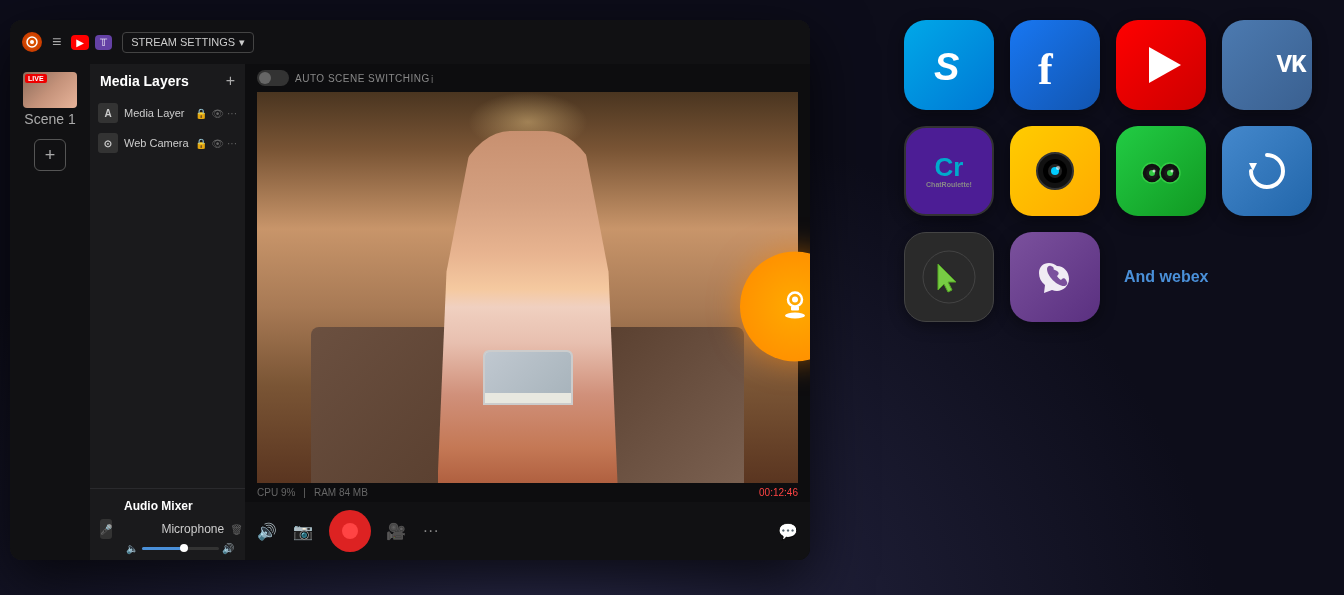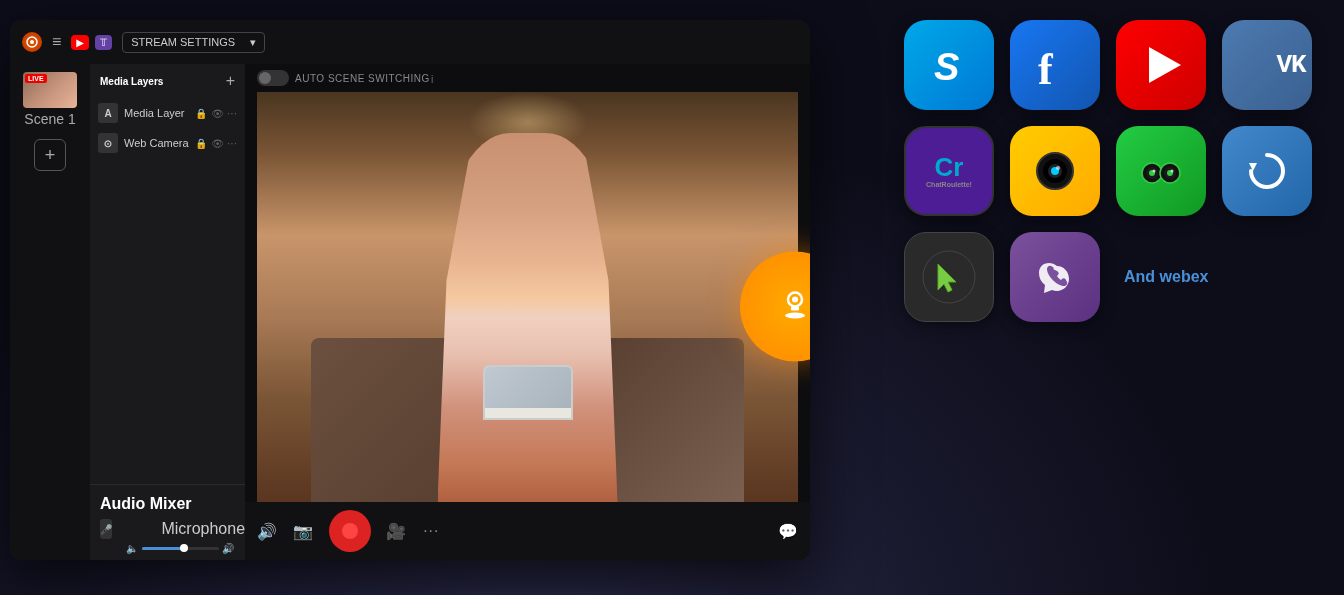--- a/index.html
+++ b/index.html
@@ -102,21 +102,21 @@
     .stream-settings-btn {
       background: transparent;
       border: 1px solid #444;
       border-radius: 4px;
       color: #ccc;
       font-size: 11px;
       padding: 3px 8px;
       cursor: pointer;
       display: flex;
       align-items: center;
-      gap: 15px;
+      gap: 4px;
     }
 
     
     .main-content {
       display: flex;
       flex: 1;
       overflow: hidden;
     }
 
     
@@ -197,21 +197,21 @@
 
     .layers-header {
       display: flex;
       align-items: center;
       justify-content: space-between;
       padding: 8px 10px;
     }
 
     .layers-title {
       color: #ffffff;
-      font-size: 10px;
+      font-size: 14px;
       font-weight: 600;
     }
 
     .layers-add-btn {
       background: transparent;
       border: none;
       color: #aaa;
       font-size: 16px;
       cursor: pointer;
     }
@@ -262,23 +262,24 @@
       margin: 4px 0;
     }
 
     
     .audio-mixer {
       padding: 6px 10px;
     }
 
     .audio-mixer-title {
       color: #ffffff;
-      font-size: 16px;
+      font-size: 12px;
       font-weight: 600;
       margin-bottom: 6px;
+      margin-left: 24px;
     }
 
     .audio-track {
       display: flex;
       align-items: center;
       gap: 6px;
       margin-bottom: 4px;
     }
 
     .audio-icon {
@@ -288,21 +289,21 @@
       background: #333;
       display: flex;
       align-items: center;
       justify-content: center;
       color: #ccc;
       font-size: 10px;
     }
 
     .audio-name {
       color: #ccc;
-      font-size: 16px;
+      font-size: 12px;
       flex: 1;
       margin-left: 43px;
     }
 
     .audio-controls {
       display: flex;
       gap: 3px;
     }
 
     .audio-ctrl-icon {
@@ -697,20 +698,26 @@
           <div style="position:absolute;bottom:0;left:10%;right:10%;height:40%;background:linear-gradient(135deg,#6b5040,#5a4030,#7a6050);border-radius:8px 8px 0 0;"></div>
 
           <div style="position:absolute;bottom:0;left:50%;transform:translateX(-50%);width:180px;height:90%;background:linear-gradient(180deg, #c89070 0%, #d4a080 20%, #e8b490 35%, #f5c9a0 45%, #f0d0c0 50%, #e8c0b0 60%, #d0907a 75%, #c47855 90%, #b06040 100%);clip-path:polygon(20% 0%, 80% 0%, 95% 40%, 100% 100%, 0% 100%, 5% 40%);border-radius:40% 40% 0 0;"></div>
 
           <div style="position:absolute;bottom:20%;left:50%;transform:translateX(-50%);width:90px;height:55px;background:#e8e8e0;border-radius:6px 6px 0 0;border:2px solid #ccc;">
             <div style="width:100%;height:80%;background:linear-gradient(135deg,#c0c8d0,#a8b4bc);border-radius:4px 4px 0 0;"></div>
           </div>
         </div>
       </div>
 
+      <div class="preview-stats">
+        <span class="stat-text">CPU  9%</span>
+        <span class="stat-text">|</span>
+        <span class="stat-text">RAM  84 MB</span>
+        <span class="timer-text">00:12:46</span>
+      </div>
 
       <div class="preview-controls">
         <button class="ctrl-icon-btn">🔊</button>
         <button class="ctrl-icon-btn">📷</button>
         <button class="record-btn">
           <div class="record-inner"></div>
         </button>
         <button class="ctrl-icon-btn">🎥</button>
         <button class="ctrl-icon-btn">···</button>
         <button class="chat-icon-btn">💬</button>

